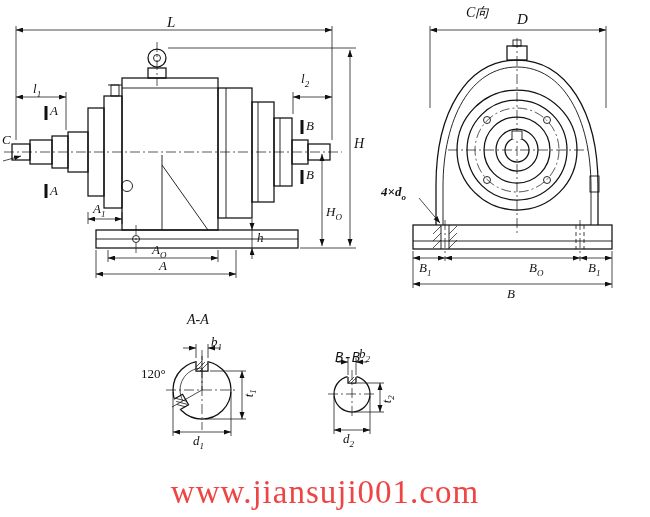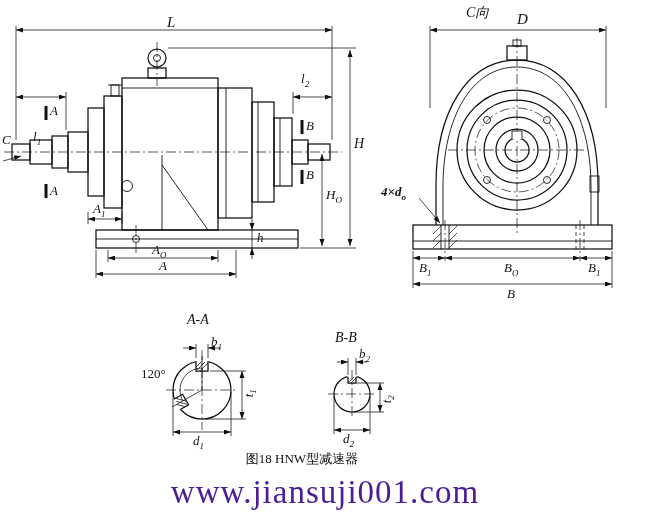--- a/index.html
+++ b/index.html
@@ -17,21 +17,21 @@
        white-space:nowrap;}
   .lbl sub{font-size:9px;font-style:italic;}
   .big{font-size:15px;}
   .mid{font-size:14px;}
   .up{font-style:normal;}
   .rot{transform:rotate(-90deg);transform-origin:center center;}
   .caption{position:absolute;left:212px;top:450px;width:180px;text-align:center;
            font-size:13px;font-style:normal;color:#111;
            font-family:"Liberation Serif","DejaVu Serif",serif;}
   .watermark{position:absolute;left:0;top:474px;width:650px;text-align:center;
-             font-size:33px;letter-spacing:1px;color:#4c1d95;font-style:normal;
+             font-size:33px;letter-spacing:1px;color:#ef4444;font-style:normal;
              font-family:"Liberation Serif","DejaVu Serif",serif;}
 </style>
 </head>
 <body>
 
 <div id="stage">
 
 <svg width="650" height="517" viewBox="0 0 650 517">
   <defs>
     <marker id="ae" markerWidth="9" markerHeight="6" refX="7" refY="2.5" orient="auto" markerUnits="userSpaceOnUse">
@@ -241,49 +241,48 @@
     <line class="ext" x1="334" y1="396" x2="334" y2="434"></line>
     <line class="ext" x1="370" y1="396" x2="370" y2="434"></line>
     <line class="dim" x1="334" y1="430" x2="370" y2="430" marker-start="url(#as)" marker-end="url(#ae)"></line>
     <line class="ext" x1="357" y1="383" x2="384" y2="383"></line>
     <line class="ext" x1="354" y1="412" x2="384" y2="412"></line>
     <line class="dim" x1="380" y1="383" x2="380" y2="412" marker-start="url(#as)" marker-end="url(#ae)"></line>
   </g>
 </svg>
 
 <div class="lbl big" style="left:167px;top:15px;"><span>L</span></div>
-<div class="lbl" style="left:33px;top:82px;margin-top:48px;"><span>l</span><sub>1</sub></div>
+<div class="lbl" style="left:33px;top:82px;"><span>l</span><sub>1</sub></div>
 <div class="lbl" style="left:301px;top:72px;"><span>l</span><sub>2</sub></div>
 <div class="lbl" style="left:50px;top:104px;"><span>A</span></div>
 <div class="lbl" style="left:50px;top:184px;"><span>A</span></div>
 <div class="lbl" style="left:306px;top:119px;"><span>B</span></div>
 <div class="lbl" style="left:306px;top:168px;"><span>B</span></div>
 <div class="lbl" style="left:2px;top:133px;"><span>C</span></div>
 <div class="lbl" style="left:93px;top:202px;"><span>A</span><sub>1</sub></div>
 <div class="lbl mid" style="left:354px;top:137px;"><span>H</span></div>
-<div class="lbl" style="left:326px;top:188px;"><span>H</span><sub>O</sub></div>
+<div class="lbl" style="left:326px;top:205px;"><span>H</span><sub>O</sub></div>
 <div class="lbl" style="left:257px;top:231px;"><span>h</span></div>
 <div class="lbl" style="left:152px;top:243px;"><span>A</span><sub>O</sub></div>
 <div class="lbl" style="left:159px;top:259px;"><span>A</span></div>
 
 <div class="lbl mid" style="left:466px;top:6px;"><span>C向</span></div>
 <div class="lbl big" style="left:517px;top:12px;"><span>D</span></div>
 <div class="lbl" style="left:381px;top:185px;font-weight:bold;"><span>4×d</span><sub>o</sub></div>
 <div class="lbl" style="left:419px;top:261px;"><span>B</span><sub>1</sub></div>
-<div class="lbl" style="left:504px;top:261px;"><span>B</span><sub>O</sub></div>
+<div class="lbl" style="left:529px;top:261px;"><span>B</span><sub>O</sub></div>
 <div class="lbl" style="left:588px;top:261px;"><span>B</span><sub>1</sub></div>
 <div class="lbl" style="left:507px;top:287px;"><span>B</span></div>
 
 <div class="lbl mid" style="left:187px;top:313px;"><span>A-A</span></div>
 <div class="lbl" style="left:211px;top:335px;"><span>b</span><sub>1</sub></div>
 <div class="lbl up" style="left:141px;top:367px;"><span>120°</span></div>
 <div class="lbl" style="left:193px;top:434px;"><span>d</span><sub>1</sub></div>
 <div class="lbl rot" style="left:246px;top:385px;"><span>t</span><sub>1</sub></div>
 
-<div class="lbl mid" style="left:335px;top:331px;"><span>B-B</span></div>
+<div class="lbl mid" style="left:335px;top:351px;font-family:Liberation Mono, monospace;"><span>B-B</span></div>
 <div class="lbl" style="left:359px;top:347px;text-align:right;"><span>b</span><sub>2</sub></div>
 <div class="lbl" style="left:343px;top:432px;"><span>d</span><sub>2</sub></div>
 <div class="lbl rot" style="left:384px;top:391px;"><span>t</span><sub>2</sub></div>
 
-<div class="caption"><span>图18 HNW型减速器</span></div>
 <div class="watermark"><span>www.jiansuji001.com</span></div>
 
 </div>
 
 </body></html>

